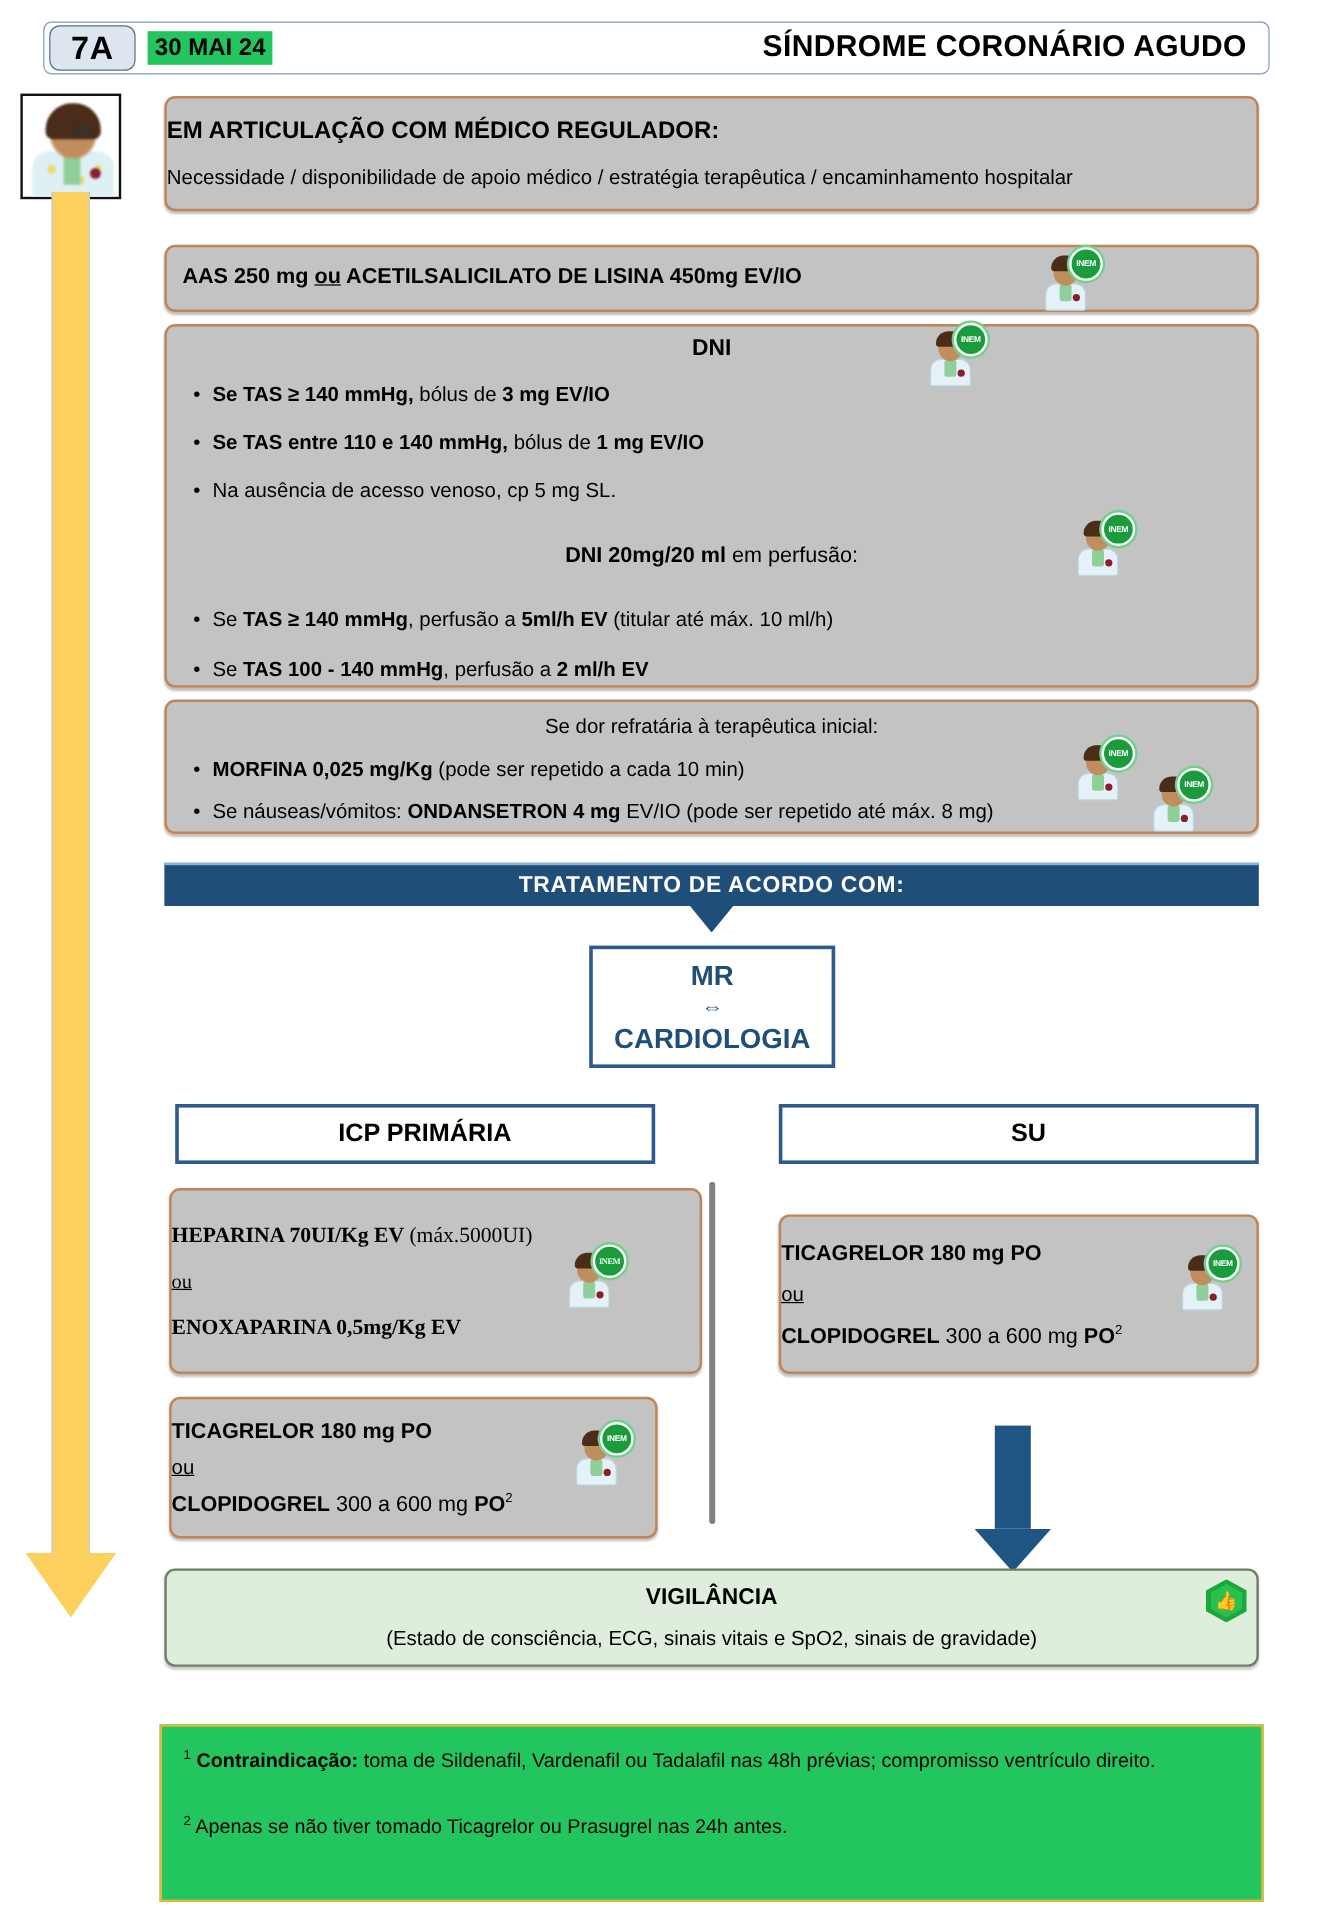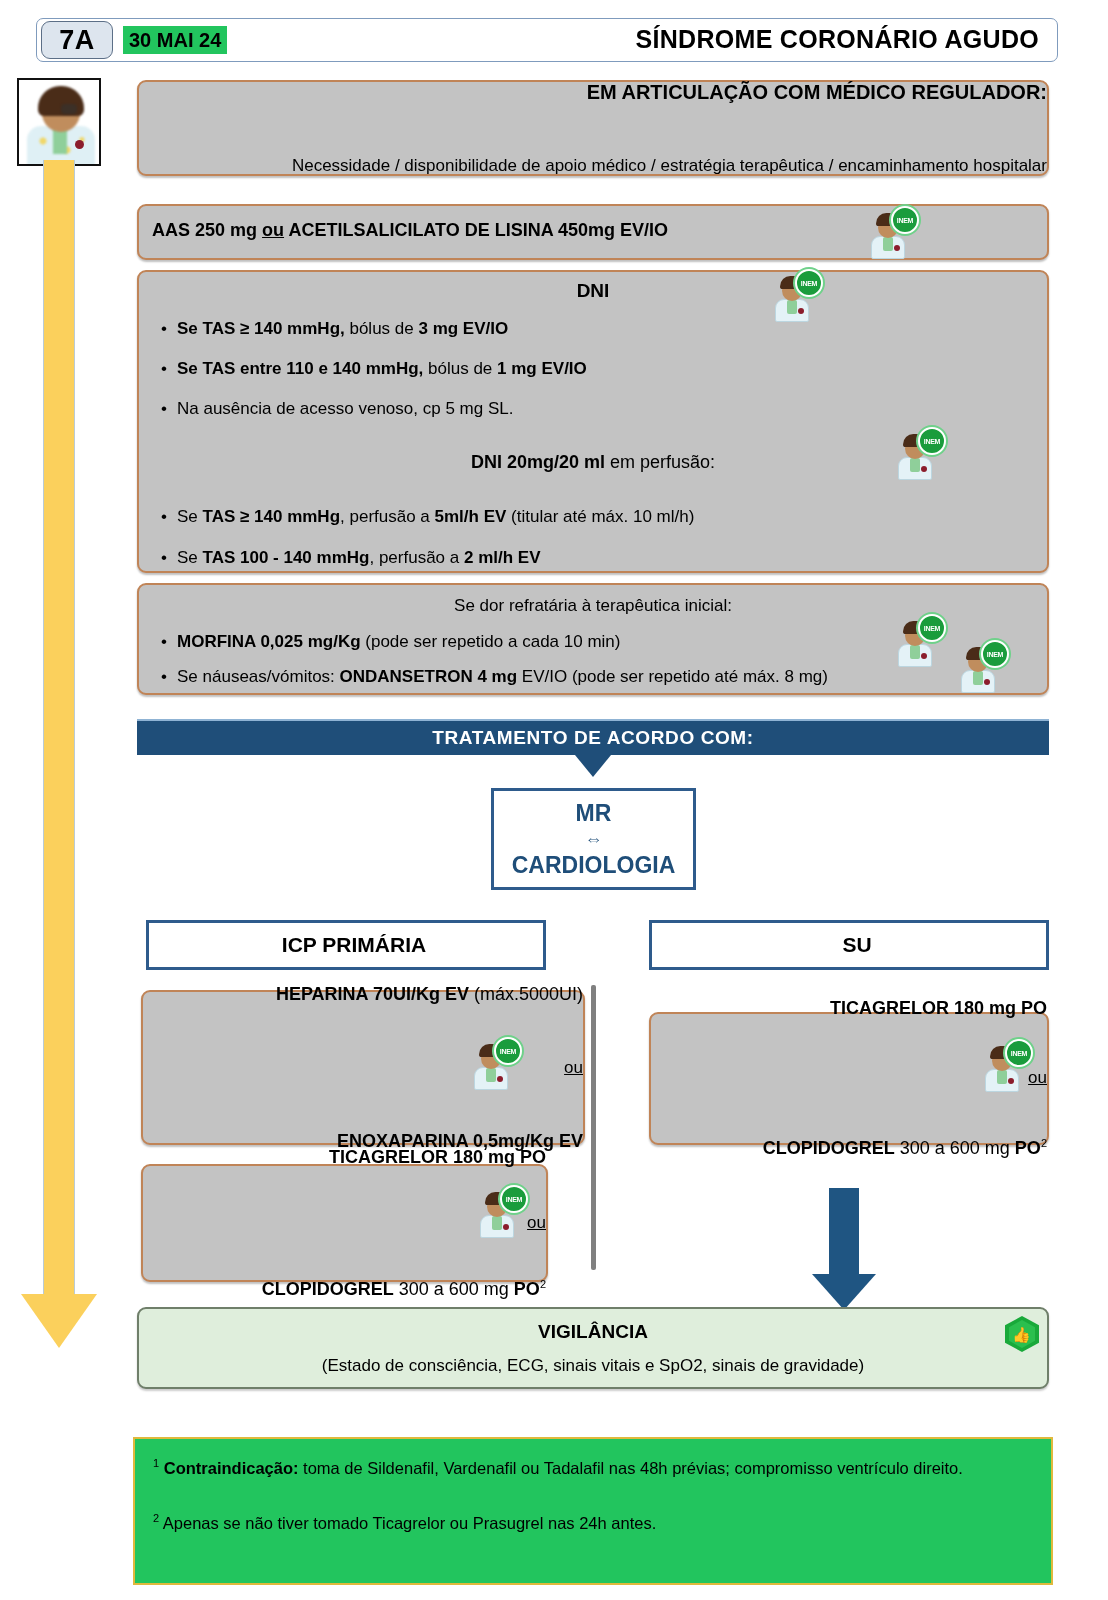--- a/index.html
+++ b/index.html
@@ -71,21 +71,21 @@
     background:#fbd05c;
     clip-path:polygon(0 0,100% 0,50% 100%);
   }
 
   
   .card{
     position:absolute;background:#c3c3c3;
     border:2px solid #c08457;border-radius:9px;box-sizing:border-box;
     box-shadow:0 2px 2px rgba(0,0,0,.25);
   }
-  .card-center{display:flex;flex-direction:column;align-items:flex-end;justify-content:center;gap:35px;}
+  .card-center{display:flex;flex-direction:column;align-items:flex-start;justify-content:center;}
 
   .t-b{font-weight:bold;}
   .u{text-decoration:underline;}
 
   .bullet-row{display:flex;align-items:flex-start;margin:0;}
   .bullet-dot{width:26px;flex:none;text-align:center;font-size:17px;line-height:1.4;}
   .bullet-txt{font-size:17px;line-height:1.4;}
 
   
   .doc-icon{position:absolute;width:44px;height:50px;}
@@ -307,21 +307,21 @@
 
 <div class="blue-thin-box" style="left:146px;top:920px;width:400px;height:50px;">
   <span>ICP PRIMÁRIA</span>
 </div>
 <div class="blue-thin-box" style="left:649px;top:920px;width:400px;height:50px;">
   <span>SU</span>
 </div>
 
 <div class="divider-v" style="left:591px;top:985px;height:285px;"></div>
 
-<div class="card card-center" style="left:141px;top:990px;width:444px;height:155px;">
+<div class="card card-center" style="left:141px;top:990px;width:444px;height:155px;font-family:Liberation Serif, serif;">
   <div style="font-size:18px;">
     <span class="t-b">HEPARINA 70UI/Kg EV</span><span> (máx.5000UI)</span>
   </div>
   <div class="u" style="font-size:17px;margin:18px 0;">ou</div>
   <div style="font-size:18px;font-weight:bold;">ENOXAPARINA 0,5mg/Kg EV</div>
   <div class="doc-icon" style="position:absolute;left:327px;top:48px;">
     <div class="d-body"></div>
       <div class="d-collar"></div>
       <div class="d-dot"></div>
     <div class="d-head"></div>

